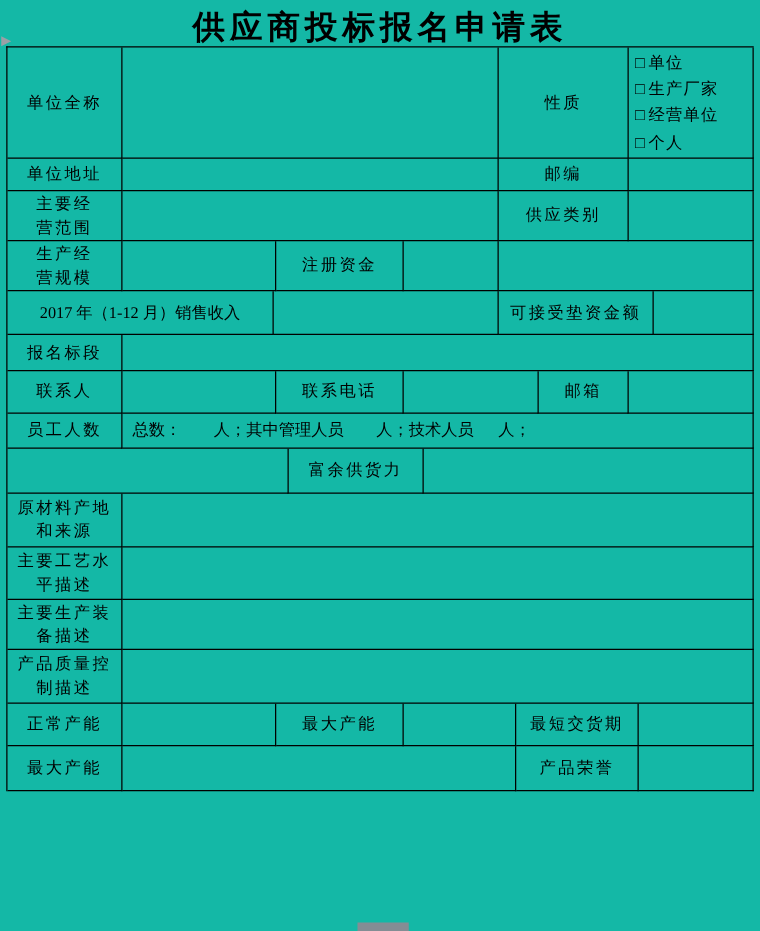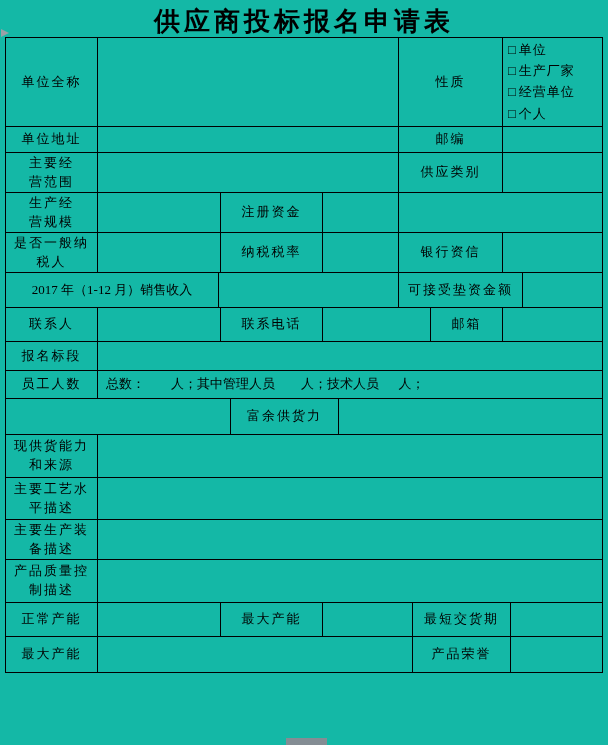--- a/index.html
+++ b/index.html
@@ -87,64 +87,55 @@
 
     <div class="r" style="height:40px">
       <div class="c" style="width:92px">生产经
 营规模</div>
       <div class="c" style="width:123px"></div>
       <div class="c" style="width:102px">注册资金</div>
       <div class="c" style="width:76px"></div>
       <div class="c fill"></div>
     </div>
 
-    <div class="r" style="height:40px">
-      <div class="c" style="width:92px">是否一般纳
-税人</div>
-      <div class="c" style="width:123px"></div>
-      <div class="c" style="width:102px">纳税税率</div>
-      <div class="c" style="width:76px"></div>
-      <div class="c" style="width:104px">银行资信</div>
-      <div class="c fill"></div>
-    </div>
 
     <div class="r" style="height:35px">
       <div class="c ls0" style="width:213px">2017 年（1-12 月）销售收入</div>
       <div class="c" style="width:180px"></div>
       <div class="c" style="width:124px">可接受垫资金额</div>
+      <div class="c fill"></div>
+    </div>
+
+    <div class="r" style="height:29px">
+      <div class="c" style="width:92px">报名标段</div>
       <div class="c fill"></div>
     </div>
 
     <div class="r" style="height:34px">
       <div class="c" style="width:92px">联系人</div>
       <div class="c" style="width:123px"></div>
       <div class="c" style="width:102px">联系电话</div>
       <div class="c" style="width:108px"></div>
       <div class="c" style="width:72px">邮箱</div>
-      <div class="c fill"></div>
-    </div>
-
-    <div class="r" style="height:29px">
-      <div class="c" style="width:92px">报名标段</div>
       <div class="c fill"></div>
     </div>
 
     <div class="r" style="height:28px">
       <div class="c" style="width:92px">员工人数</div>
       <div class="c fill left">总数：        人；其中管理人员        人；技术人员      人；</div>
     </div>
 
     <div class="r" style="height:36px">
       <div class="c" style="width:225px"></div>
       <div class="c" style="width:108px">富余供货力</div>
       <div class="c fill"></div>
     </div>
 
     <div class="r" style="height:43px">
-      <div class="c" style="width:92px">现供货能力
+      <div class="c" style="width:92px">原材料产地
 和来源</div>
       <div class="c fill"></div>
     </div>
 
 
     <div class="r" style="height:42px">
       <div class="c" style="width:92px">主要工艺水
 平描述</div>
       <div class="c fill"></div>
     </div>

